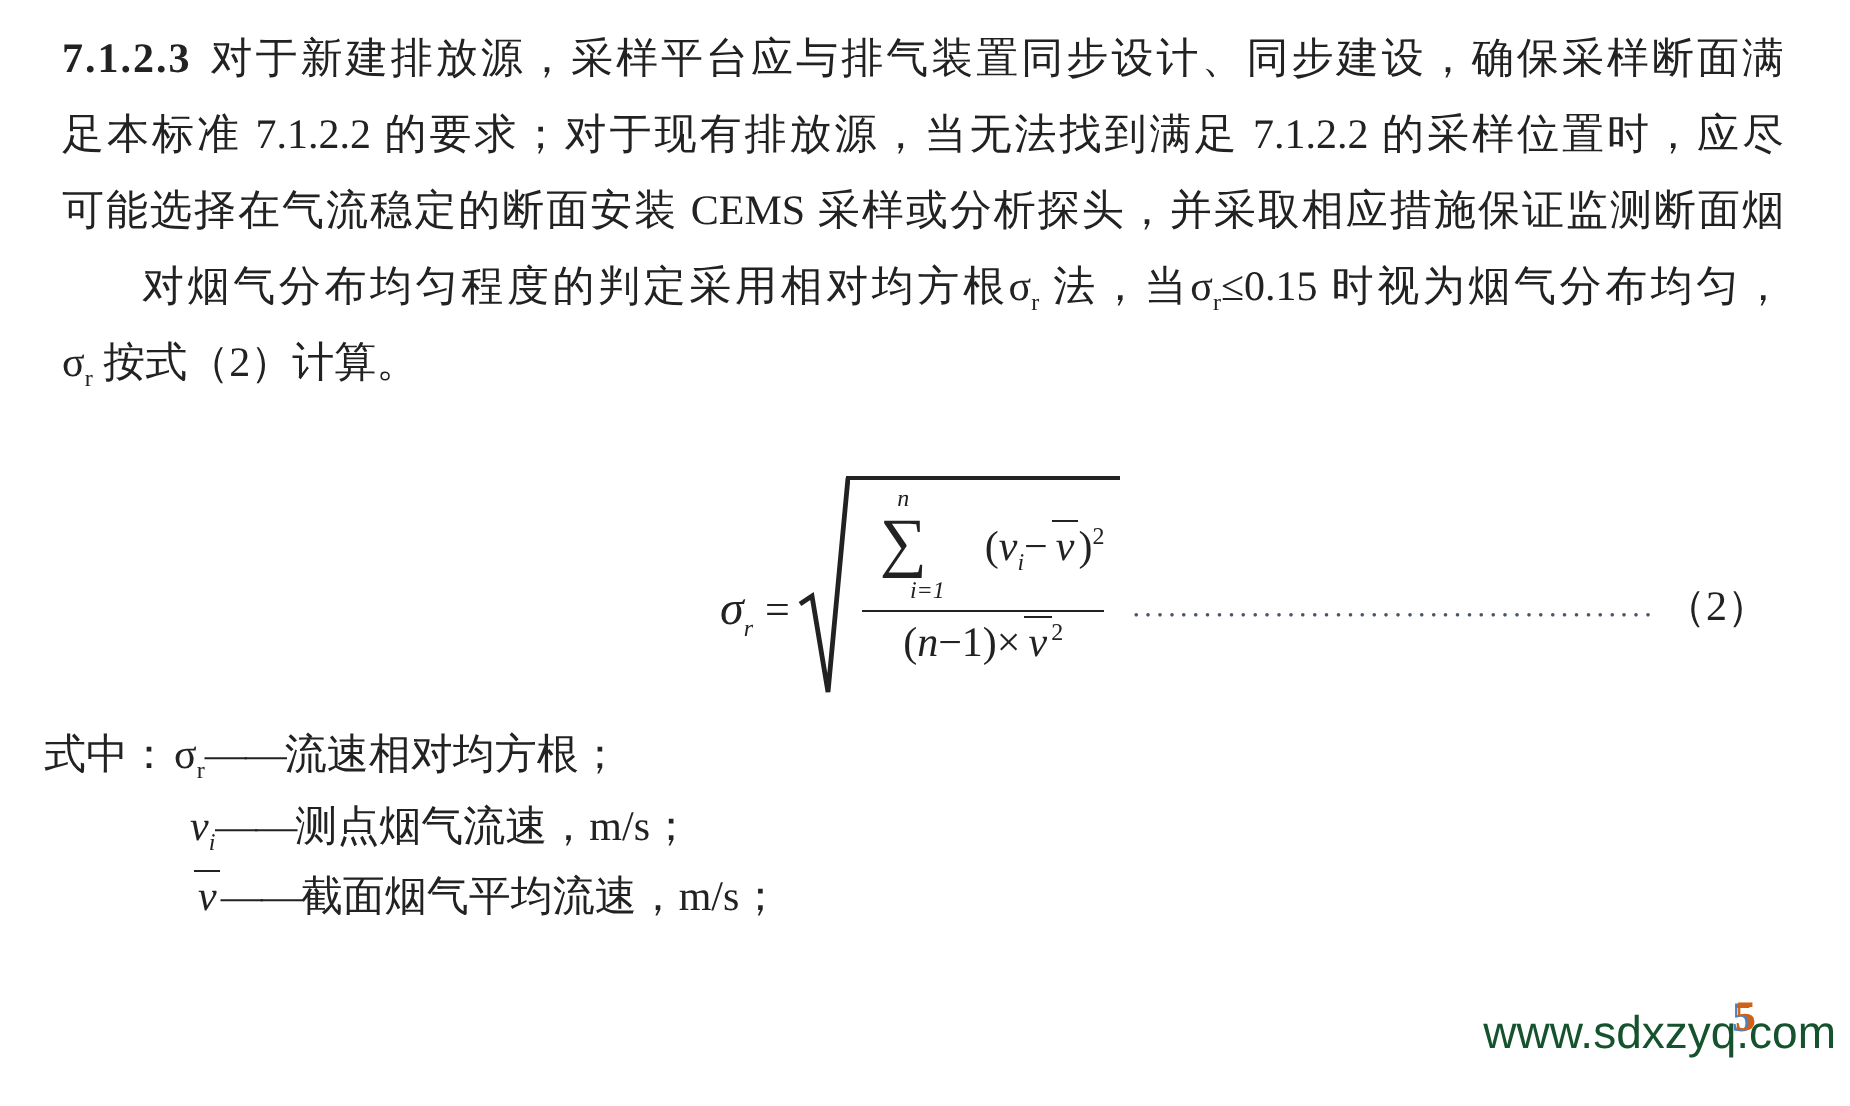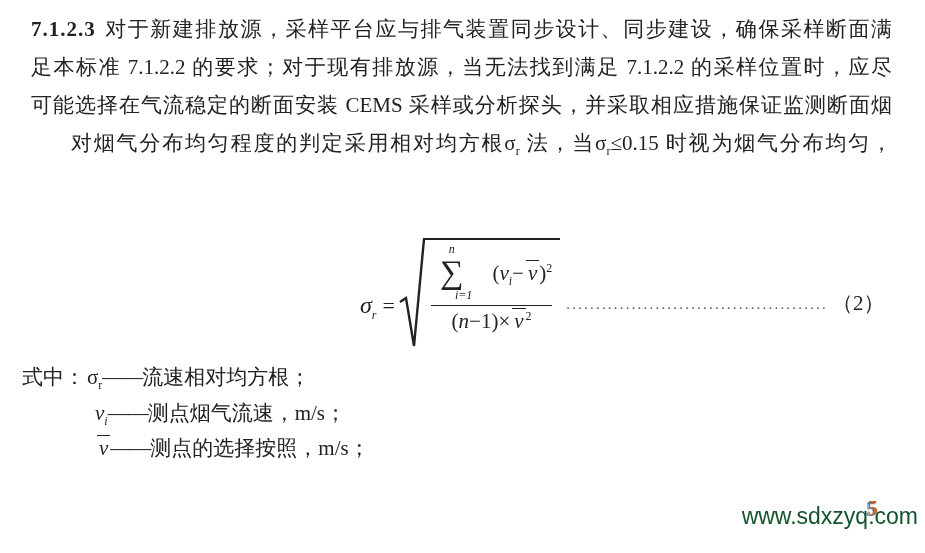--- a/index.html
+++ b/index.html
@@ -57,20 +57,23 @@
     </div>
     <div class="line j">
       <span>足本标准 7.1.2.2 的要求；对于现有排放源，当无法找到满足 7.1.2.2 的采样位置时，应尽</span>
     </div>
     <div class="line j">
       <span>可能选择在气流稳定的断面安装 CEMS 采样或分析探头，并采取相应措施保证监测断面烟</span>
     </div>
     <div class="line j indent">
       <span>对烟气分布均匀程度的判定采用相对均方根</span><span>σ</span><sub>r</sub><span> 法，当</span><span>σ</span><sub>r</sub><span>≤0.15 时视为烟气分布均匀，</span>
     </div>
+    <div class="line">
+      <span>σ</span><sub>r</sub><span> 按式（2）计算。</span>
+    </div>
   </div>
 
   <div class="formula-row">
     <span class="lhs">
       <span class="it">σ</span><sub class="it">r</sub><span class="eqsign">=</span>
     </span>
     <span class="radical-group">
       <svg class="radical-svg" width="26" height="114" viewBox="0 0 26 114">
         <polyline points="1,66 7,62 15,110 25,3" fill="none" stroke="#222" stroke-width="2.4"></polyline>
       </svg>
@@ -97,19 +100,19 @@
     <span class="eqnum">（2）</span>
   </div>
 
   <div class="where-row" style="top:363px;left:22px;">
     <span class="wlabel">式中：</span><span>σ</span><sub>r</sub><span class="dash">——</span><span>流速相对均方根；</span>
   </div>
   <div class="where-row" style="top:399px;left:95px;">
     <span class="it">v</span><sub class="it">i</sub><span class="dash">——</span><span>测点烟气流速，m/s；</span>
   </div>
   <div class="where-row" style="top:434px;left:95px;">
-    <span class="overbar it">v</span><span class="dash">——</span><span>测点的选择按照，m/s；</span>
+    <span class="overbar it">v</span><span class="dash">——</span><span>截面烟气平均流速，m/s；</span>
   </div>
 
   <div class="watermark">www.sdxzyq.com</div>
   <div class="page-num">5</div>
 
 </div>
 
 </body></html>

